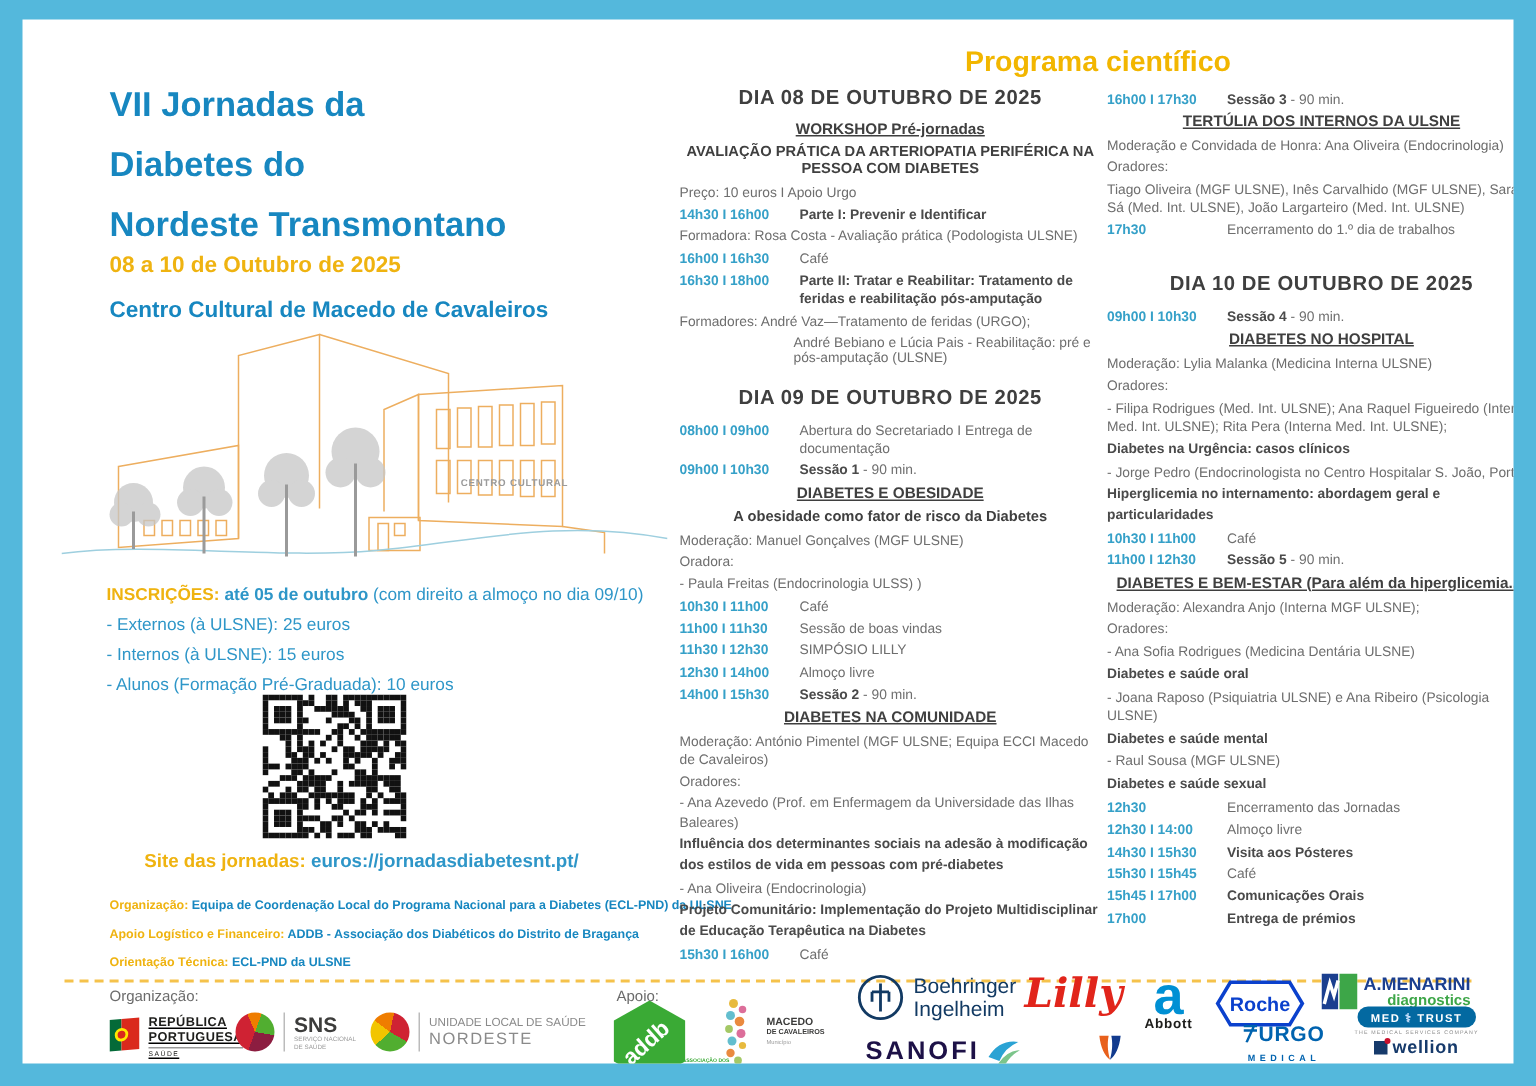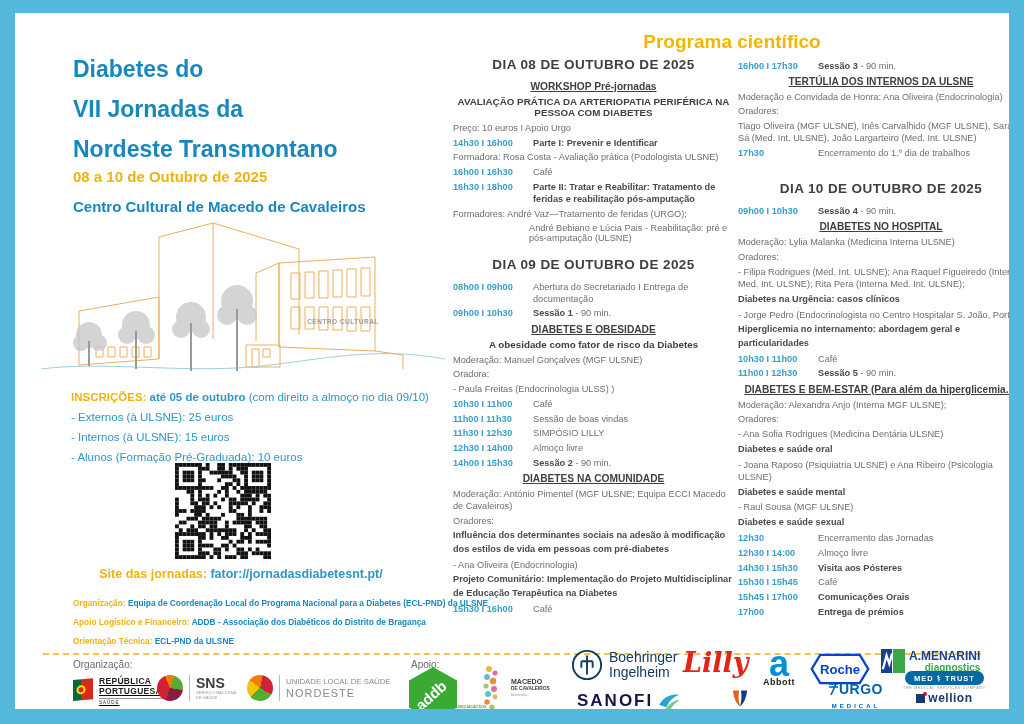--- a/index.html
+++ b/index.html
@@ -87,22 +87,22 @@
   .w-icon { width:9px; height:9px; background:#163A6B; position:relative; display:inline-block; }
   .w-icon::after { content:""; position:absolute; right:-2px; top:-2px; width:4px; height:4px; background:#C8102E; border-radius:50%; }
   .w-word { font-size:12px; font-weight:bold; color:#163A6B; letter-spacing:.5px; }
 </style>
 </head>
 <body>
 
 <div class="page">
 
   <div class="main-title">
+    <div>VII Jornadas da</div>
     <div>Diabetes do</div>
-    <div>VII Jornadas da</div>
     <div>Nordeste Transmontano</div>
   </div>
   <div class="dates-line">08 a 10 de Outubro de 2025</div>
   <div class="venue-line">Centro Cultural de Macedo de Cavaleiros</div>
 
   <svg class="building" viewBox="0 0 404 164">
     <g fill="none" stroke="#EDAE5F" stroke-width="1">
       <path d="M38 92 L118 78 L118 140 L38 146 Z"></path>
       <path d="M55 128 h7 v10 h-7 Z"></path>
         <path d="M67 128 h7 v10 h-7 Z"></path>
@@ -506,21 +506,21 @@
         <rect x="15" y="24" width="1" height="1"></rect>
         <rect x="17" y="24" width="1" height="1"></rect>
         <rect x="18" y="24" width="1" height="1"></rect>
         <rect x="23" y="24" width="1" height="1"></rect>
         <rect x="24" y="24" width="1" height="1"></rect>
       </g>
     </svg>
 
   <div class="site-line">
     <span class="site-label">Site das jornadas:</span>
-    <a class="site-url" href="#">fator://jornadasdiabetesnt.pt/</a>
+    <a class="site-url" href="#">euros://jornadasdiabetesnt.pt/</a>
   </div>
 
   <div class="orglines">
     <div class="oline"><span class="olabel">Organização:</span> <span class="otext">Equipa de Coordenação Local  do Programa Nacional para a Diabetes (ECL-PND) da ULSNE</span></div>
     <div class="oline"><span class="olabel">Apoio Logístico e Financeiro:</span> <span class="otext">ADDB - Associação dos Diabéticos do Distrito de Bragança</span></div>
     <div class="oline"><span class="olabel">Orientação Técnica:</span> <span class="otext">ECL-PND da ULSNE</span></div>
   </div>
 
   <div class="prog-title">Programa científico</div>
   <div class="col2" id="col2">
@@ -573,20 +573,21 @@
         <span class="time">12h30 I 14h00</span>
         <div class="ttext"><span class="tplain">Almoço livre</span></div>
       </div>
       <div class="trow">
         <span class="time">14h00 I 15h30</span>
         <div class="ttext"><span class="tbold">Sessão 2</span><span class="tplain"> - 90 min.</span></div>
       </div>
       <div class="center-underline">DIABETES NA COMUNIDADE</div>
       <div class="plain">Moderação: António Pimentel (MGF ULSNE; Equipa ECCI Macedo de Cavaleiros)</div>
       <div class="plain">Oradores:</div>
+      <div class="plain">- Ana Azevedo (Prof. em Enfermagem da Universidade das Ilhas Baleares)</div>
       <div class="boldline">Influência dos determinantes sociais na adesão à modificação dos estilos de vida em pessoas com pré-diabetes</div>
       <div class="plain">- Ana Oliveira (Endocrinologia)</div>
       <div class="boldline">Projeto Comunitário: Implementação do Projeto Multidisciplinar de Educação Terapêutica na Diabetes</div>
       <div class="trow">
         <span class="time">15h30 I 16h00</span>
         <div class="ttext"><span class="tplain">Café</span></div>
       </div>
     </div>
   <div class="col3" id="col3">
       <div class="trow">

